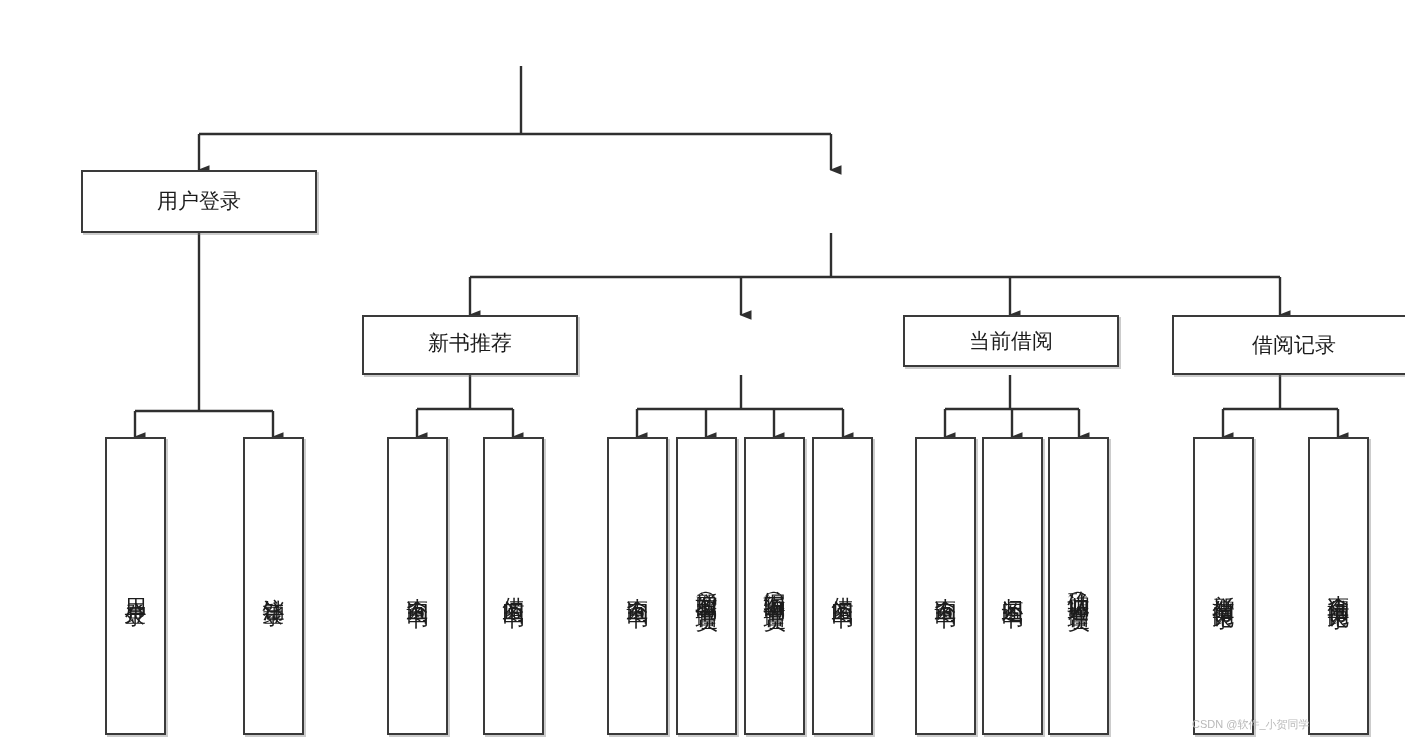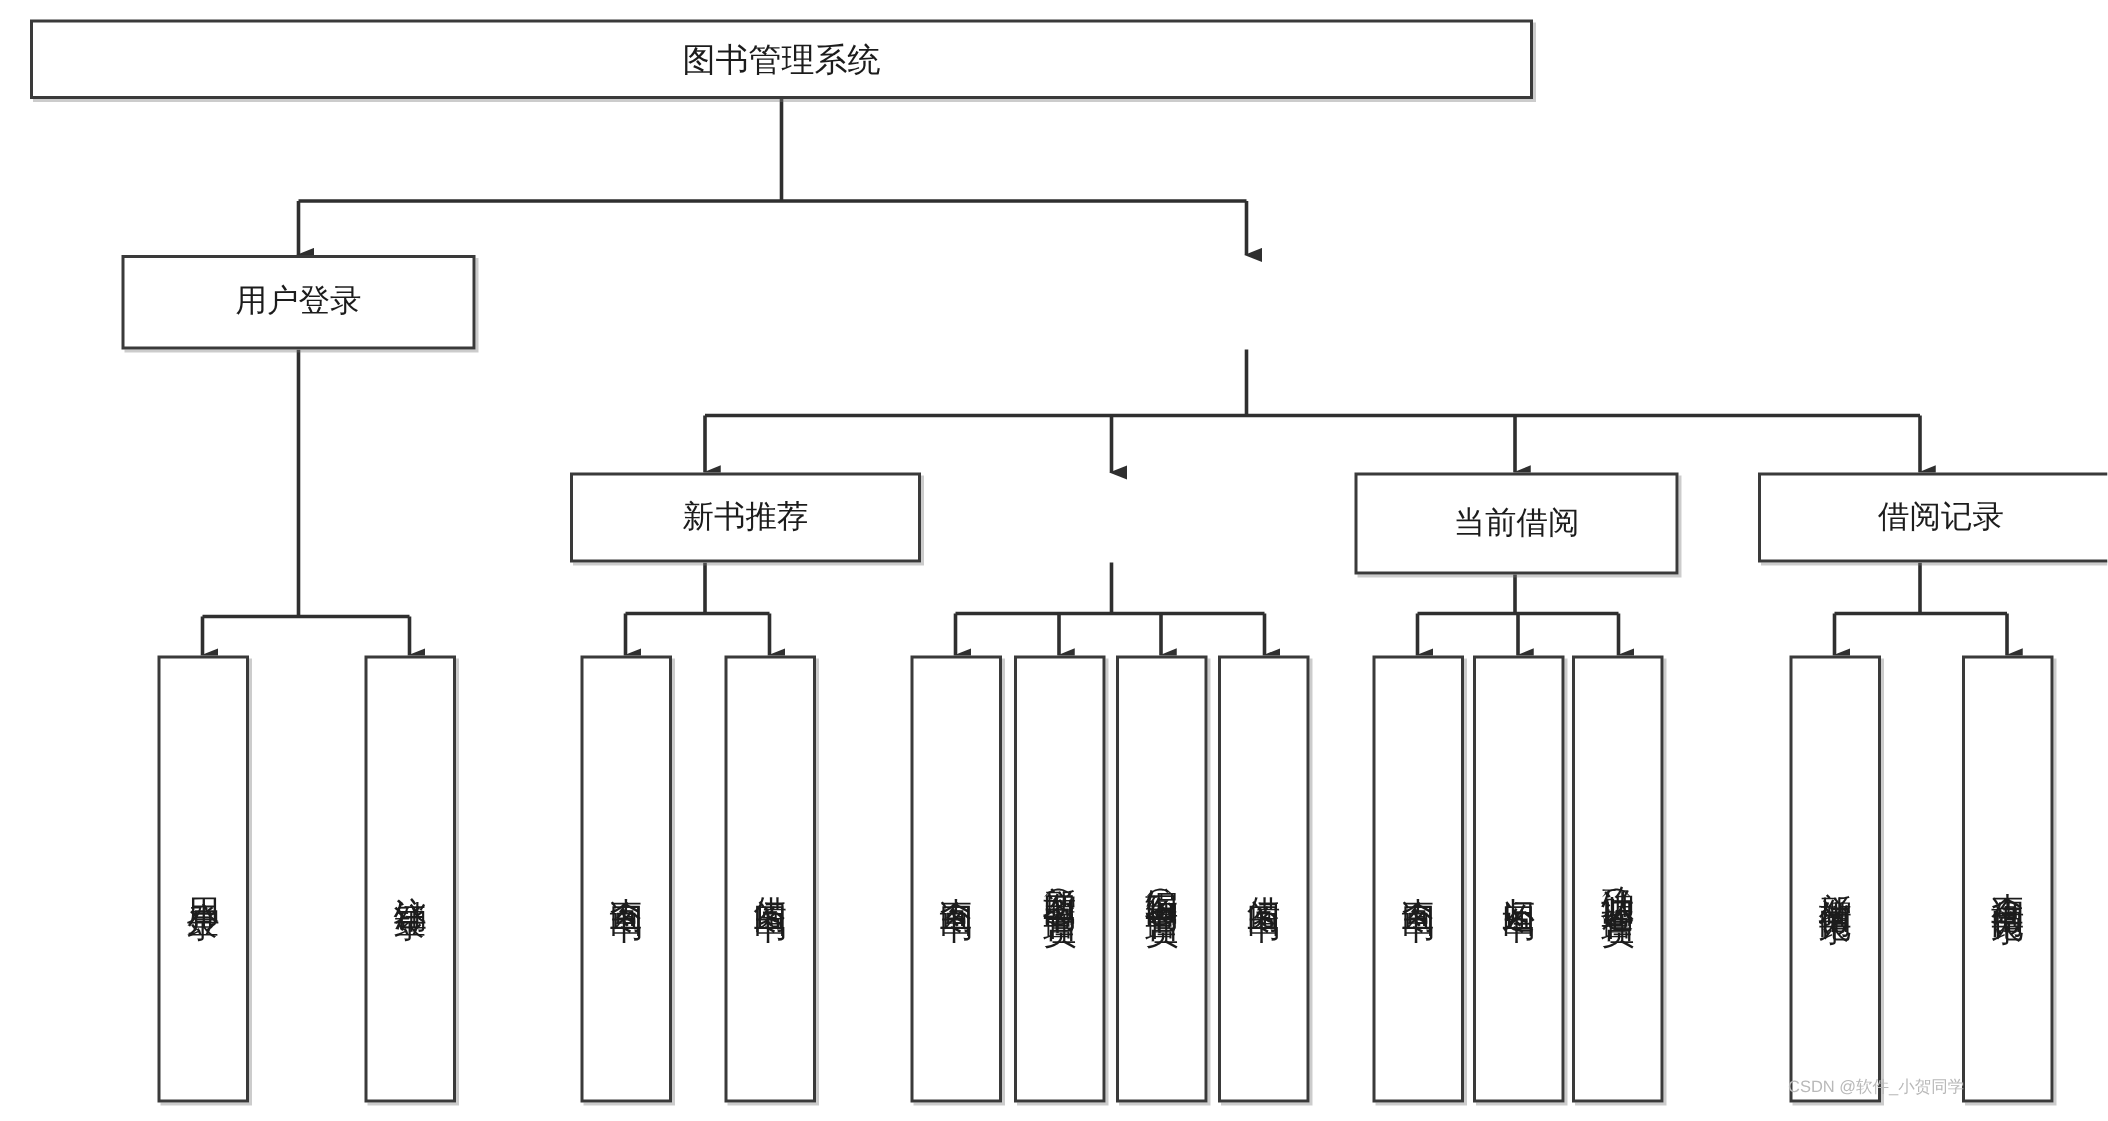--- a/index.html
+++ b/index.html
@@ -122,32 +122,29 @@
       <path d="M1012,409 L1012,437" marker-end="url(#arrow)"></path>
       <path d="M1079,409 L1079,437" marker-end="url(#arrow)"></path>
 
       <path d="M1280,375 L1280,409"></path>
       <path d="M1223,409 L1338,409"></path>
       <path d="M1223,409 L1223,437" marker-end="url(#arrow)"></path>
       <path d="M1338,409 L1338,437" marker-end="url(#arrow)"></path>
     </g>
   </svg>
 
-  <div class="node h root" style="left:20px; top:13px; width:1002px; height:53px;">
-    <span class="label">图书管理系统</span>
-  </div>
 
   <div class="node h" style="left:81px; top:170px; width:236px; height:63px;">
     <span class="label">用户登录</span>
   </div>
 
-  <div class="node h" style="left:380px; top:315px; width:234px; height:60px;">
+  <div class="node h" style="left:362px; top:315px; width:216px; height:60px;font-family:Liberation Mono, monospace;">
     <span class="label">新书推荐</span>
   </div>
-  <div class="node h" style="left:903px; top:315px; width:216px; height:68px;">
+  <div class="node h" style="left:903px; top:315px; width:216px; height:52px;">
     <span class="label">当前借阅</span>
   </div>
   <div class="node h" style="left:1172px; top:315px; width:244px; height:60px;">
     <span class="label">借阅记录</span>
   </div>
 
   <div class="node v" style="left:105px; top:437px; width:61px; height:298px;">
     <span class="label">用户登录</span>
   </div>
   <div class="node v" style="left:243px; top:437px; width:61px; height:298px;">

